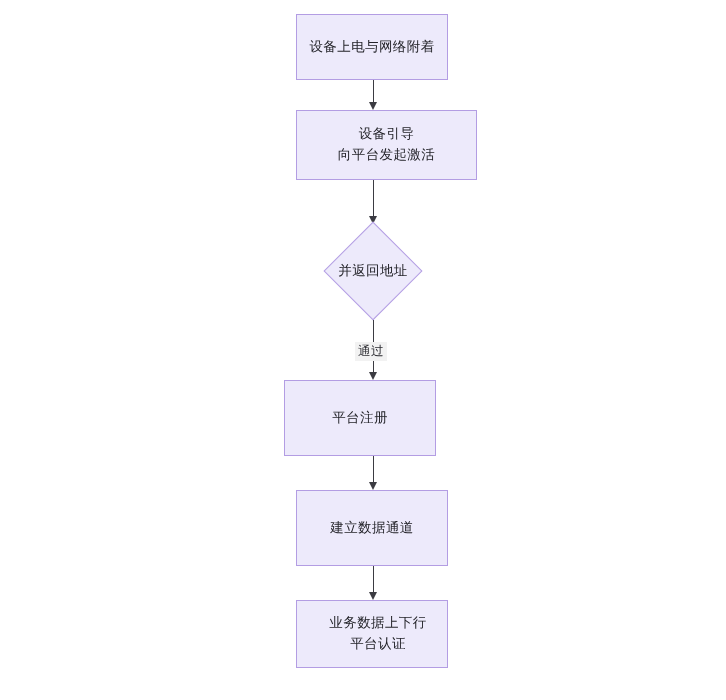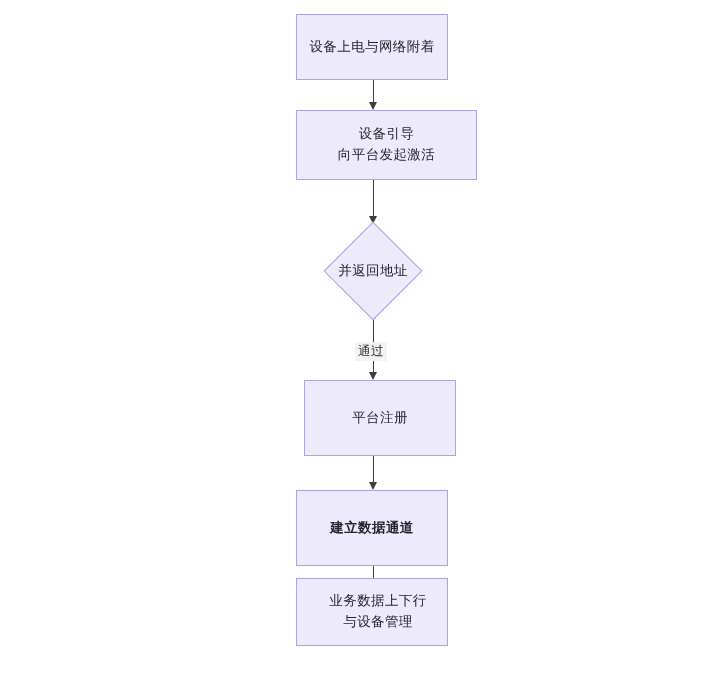--- a/index.html
+++ b/index.html
@@ -121,36 +121,36 @@
     <div class="node-diamond-shape" style="left:14px; top:14px; right:14px; bottom:14px;"></div>
     <div class="node-diamond-label">并返回地址</div>
   </div>
 
   <div class="connector" style="left:373px; top:320px; width:1.3px; height:60px;">
     <div class="conn-line" style="height:53px;"></div>
     <div class="conn-head" style="top:52px;"></div>
   </div>
   <div class="edge-label" style="left:355px; top:342px;">通过</div>
 
-  <div class="node-box" style="left:304px; top:380px; width:152px; height:76px;">
+  <div class="node-box" style="left:284px; top:380px; width:152px; height:76px;">
     <span class="node-line">平台注册</span>
   </div>
 
   <div class="connector" style="left:373px; top:456px; width:1.3px; height:34px;">
     <div class="conn-line" style="height:27px;"></div>
     <div class="conn-head" style="top:26px;"></div>
   </div>
 
-  <div class="node-box" style="left:296px; top:490px; width:152px; height:76px;font-weight:bold;">
+  <div class="node-box" style="left:296px; top:490px; width:152px; height:76px;">
     <span class="node-line">建立数据通道</span>
   </div>
 
   <div class="connector" style="left:373px; top:566px; width:1.3px; height:34px;">
     <div class="conn-line" style="height:27px;"></div>
     <div class="conn-head" style="top:26px;"></div>
   </div>
 
-  <div class="node-box" style="left:296px; top:578px; width:152px; height:68px;padding-left:12px;">
+  <div class="node-box" style="left:296px; top:600px; width:152px; height:68px;padding-left:12px;">
     <span class="node-line">业务数据上下行</span>
-    <span class="node-line">与设备管理</span>
+    <span class="node-line">平台认证</span>
   </div>
 
 </div>
 
 </body></html>

